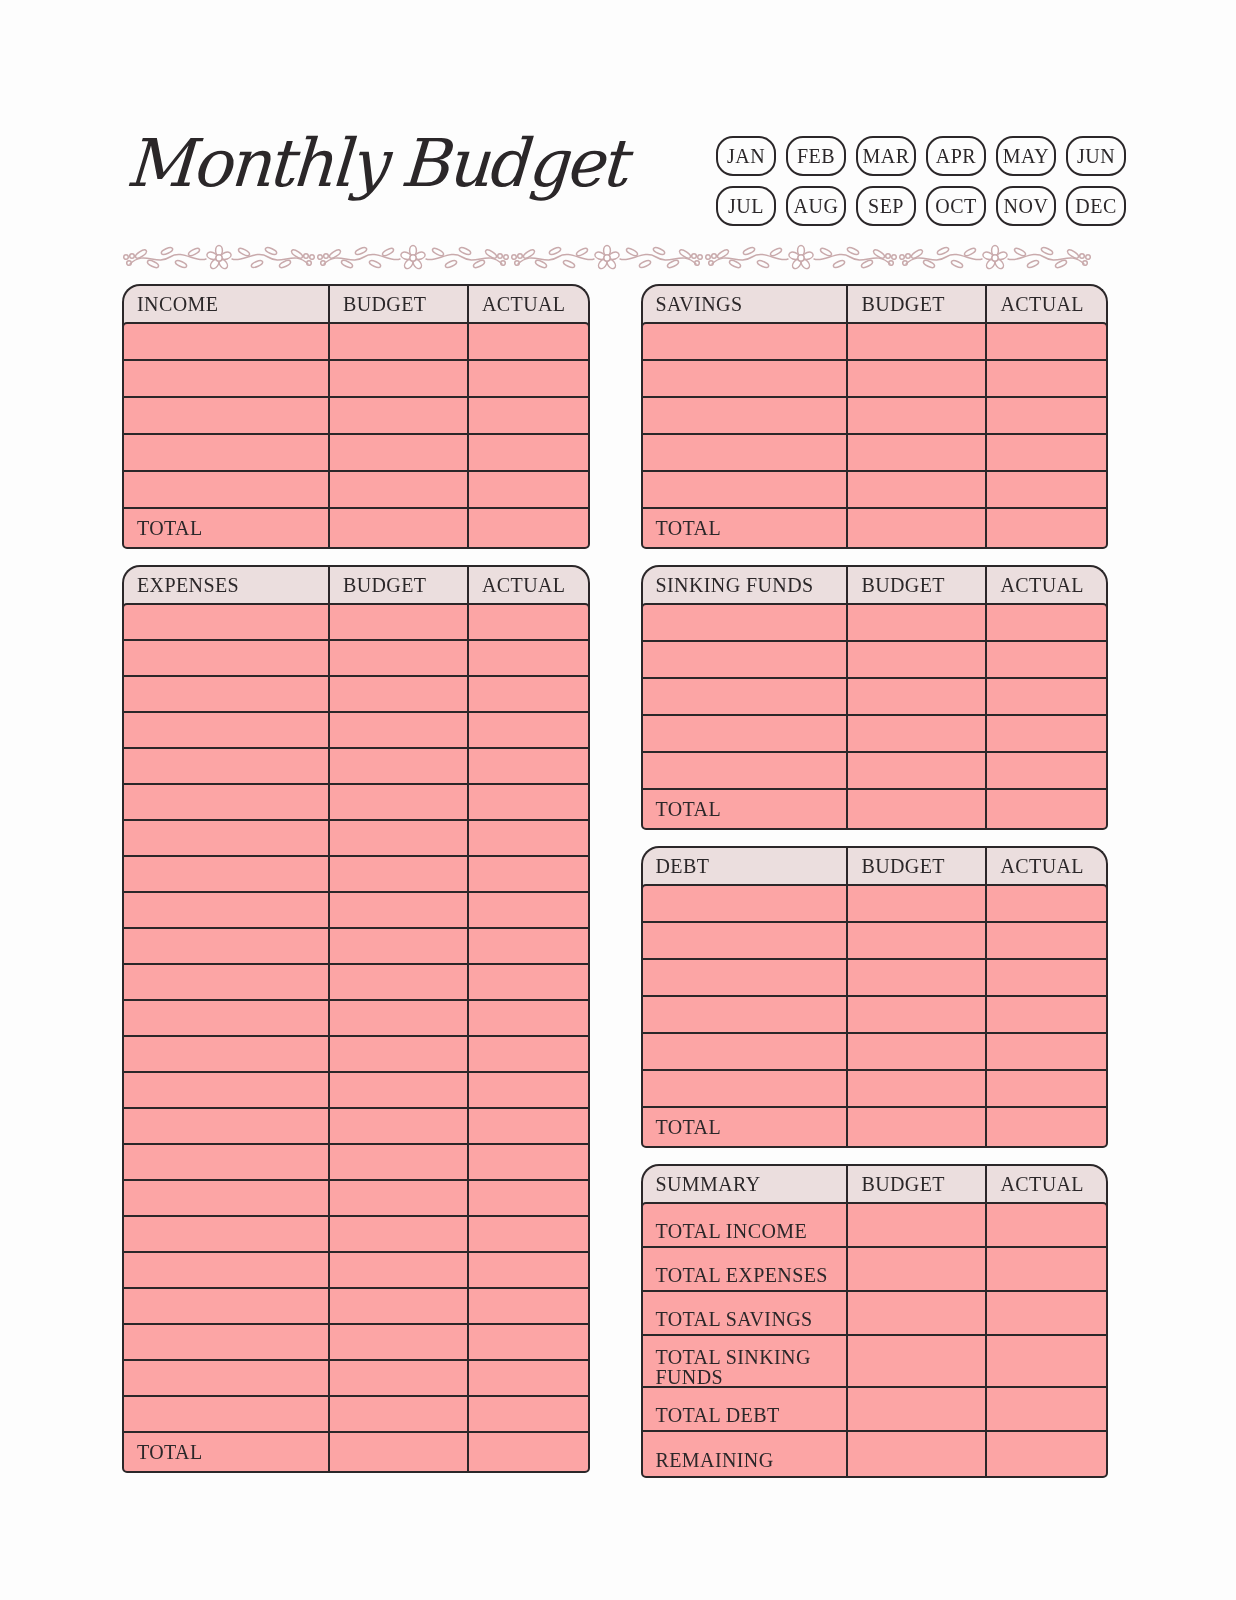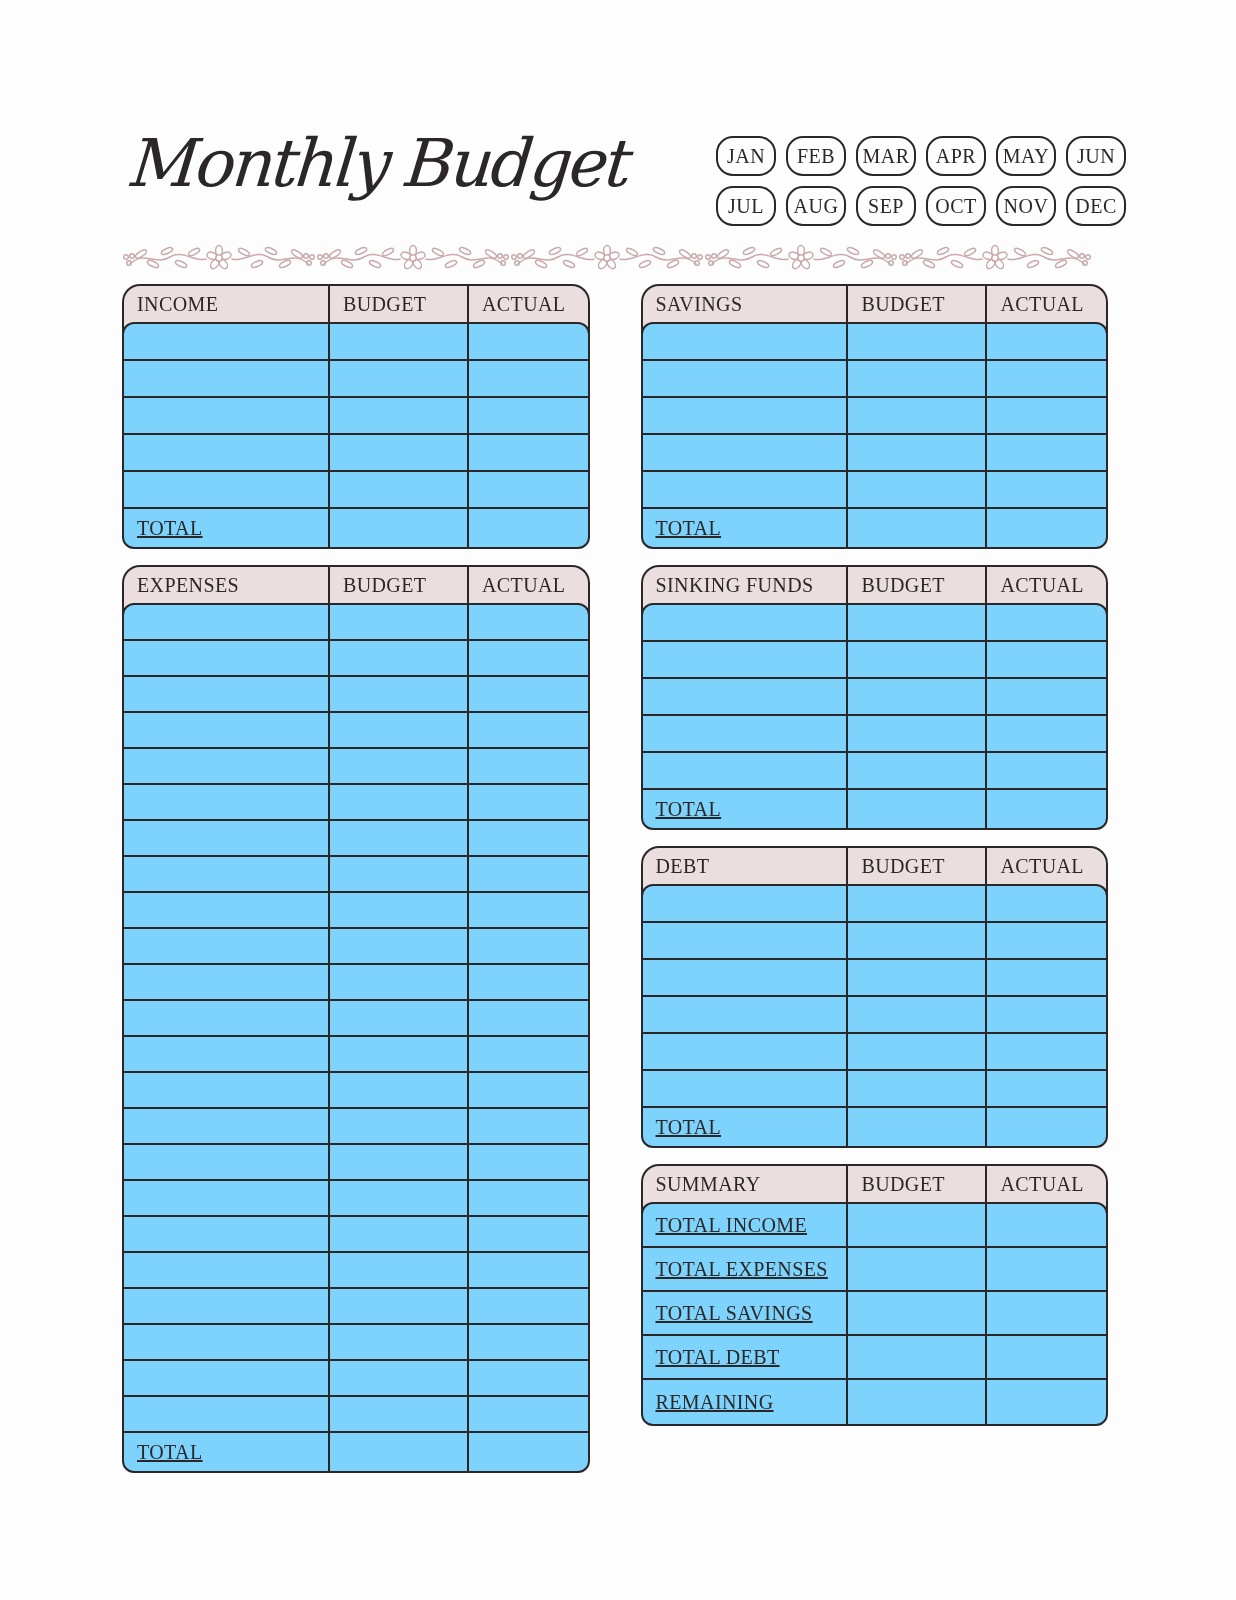--- a/index.html
+++ b/index.html
@@ -48,38 +48,38 @@
   .col{width:468px;display:flex;flex-direction:column;gap:16px;}
 
   
   .t-head{
     position:relative;height:54px;background:var(--header-bg);
     border:2px solid var(--border);border-bottom:none;border-radius:18px 18px 0 0;
     display:flex;padding-bottom:16px;
   }
   .t-hcell{display:flex;align-items:center;padding-left:13px;font-size:20px;letter-spacing:0.4px;}
   .t-body{
-    border:2px solid var(--border);border-radius:12px;background:#7dd3fc;
-    margin-top:-16px;overflow:hidden;position:relative;text-decoration:underline;
+    border:2px solid var(--border);border-radius:5px;background:#fca5a5;
+    margin-top:-16px;overflow:hidden;position:relative;
   }
   .t-row{display:flex;height:37px;border-bottom:2px solid var(--border);}
   .t-row.total{height:38px;border-bottom:none;}
   .expenses .t-row{height:36px;}
   .expenses .t-row.total{height:38px;}
   .c-name{width:44%;}
   .c-budget{width:30%;border-left:2px solid var(--border);}
   .c-actual{width:26%;border-left:2px solid var(--border);}
   .t-cell{height:100%;}
   .row-label{display:flex;align-items:center;padding-left:13px;font-size:20px;letter-spacing:0.4px;}
 
   
   .summary .t-row{height:44px;}
   .summary .t-row.tall{height:52px;}
   .summary .t-row:last-child{border-bottom:none;}
-  .summary .row-label{line-height:1.02;padding-right:6px;}
+  .summary .row-label{line-height:1.02;padding-right:6px;margin-top:6px;}
 </style>
 </head>
 <body>
 
 <div class="page">
 
   <div class="header-row">
     <div class="title">Monthly Budget</div>
     <div class="months">
       <div class="month-pill">JAN</div>
@@ -460,20 +460,25 @@
           <div class="t-row">
             <div class="t-cell c-name row-label">TOTAL EXPENSES</div>
             <div class="t-cell c-budget"></div>
             <div class="t-cell c-actual"></div>
           </div>
           <div class="t-row">
             <div class="t-cell c-name row-label">TOTAL SAVINGS</div>
             <div class="t-cell c-budget"></div>
             <div class="t-cell c-actual"></div>
           </div>
+          <div class="t-row tall">
+            <div class="t-cell c-name row-label">TOTAL SINKING FUNDS</div>
+            <div class="t-cell c-budget"></div>
+            <div class="t-cell c-actual"></div>
+          </div>
           <div class="t-row">
             <div class="t-cell c-name row-label">TOTAL DEBT</div>
             <div class="t-cell c-budget"></div>
             <div class="t-cell c-actual"></div>
           </div>
           <div class="t-row">
             <div class="t-cell c-name row-label">REMAINING</div>
             <div class="t-cell c-budget"></div>
             <div class="t-cell c-actual"></div>
           </div>

